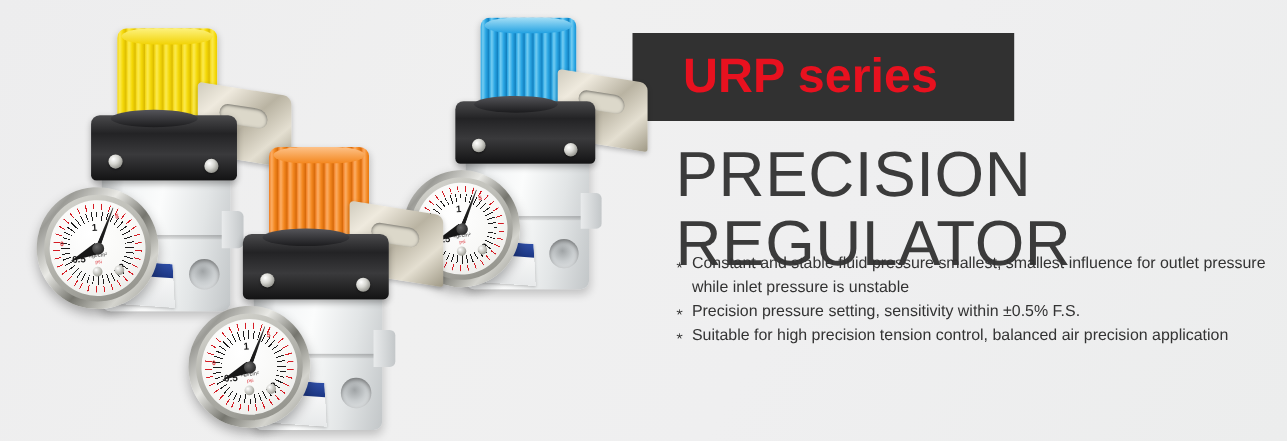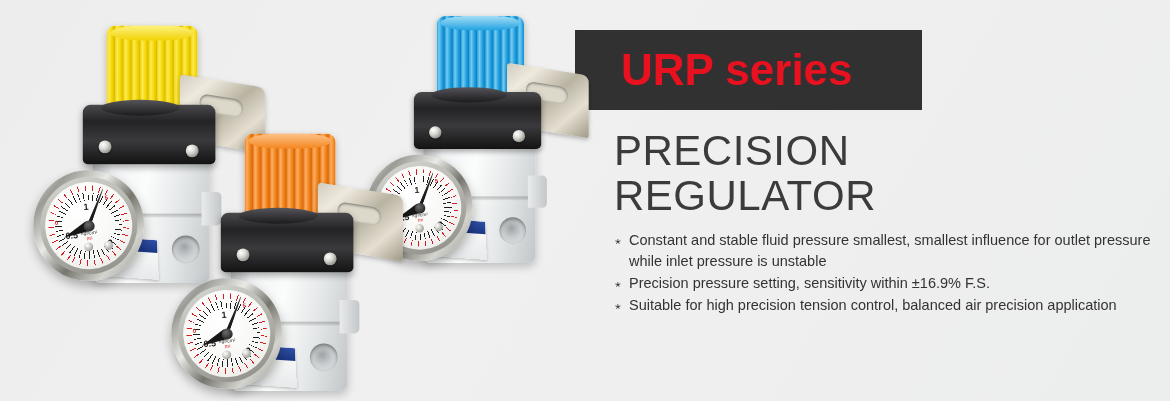--- a/index.html
+++ b/index.html
@@ -314,21 +314,21 @@
     font-size: 44px;
     font-weight: bold;
     letter-spacing: 0px;
     padding-left: 46px;
     line-height: 1;
   }
   .headline {
     position: absolute;
     left: 39px; top: 128px;
     color: #3b3b3b;
-    font-size: 42px;
+    font-size: 58px;
     line-height: 1.08;
     letter-spacing: .5px;
   }
   .features {
     position: absolute;
     left: 36px; top: 230px;
     width: 552px;
   }
   .feature {
     display: flex;
@@ -508,21 +508,21 @@
       <div>REGULATOR</div>
     </div>
 
     <div class="features">
       <div class="feature">
         <span class="ast">﹡</span>
         <span class="ftext">Constant and stable fluid pressure smallest, smallest influence for outlet pressure while inlet pressure is unstable</span>
       </div>
       <div class="feature">
         <span class="ast">﹡</span>
-        <span class="ftext">Precision pressure setting, sensitivity within ±16.9% F.S.</span>
+        <span class="ftext">Precision pressure setting, sensitivity within ±0.5% F.S.</span>
       </div>
       <div class="feature">
         <span class="ast">﹡</span>
         <span class="ftext">Suitable for high precision tension control, balanced air precision application</span>
       </div>
     </div>
 
   </div>
 
 </div>

